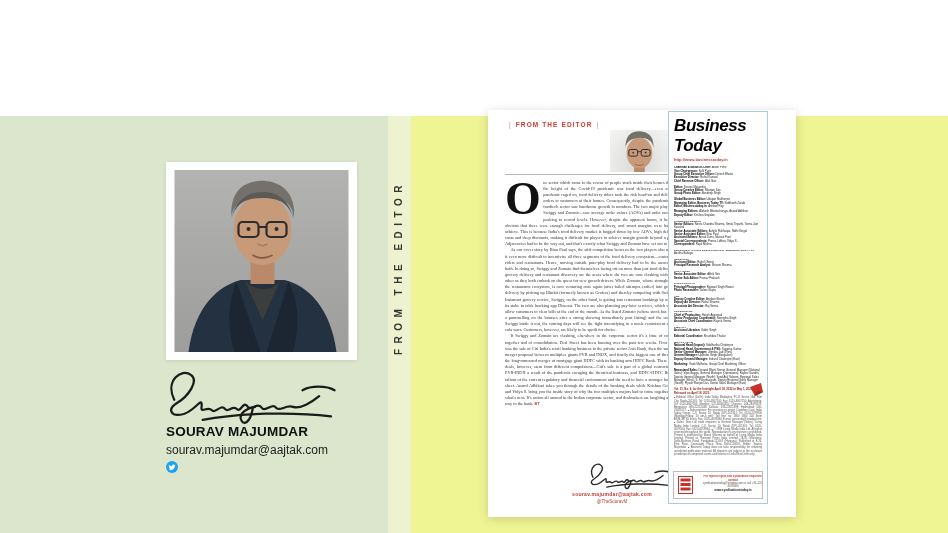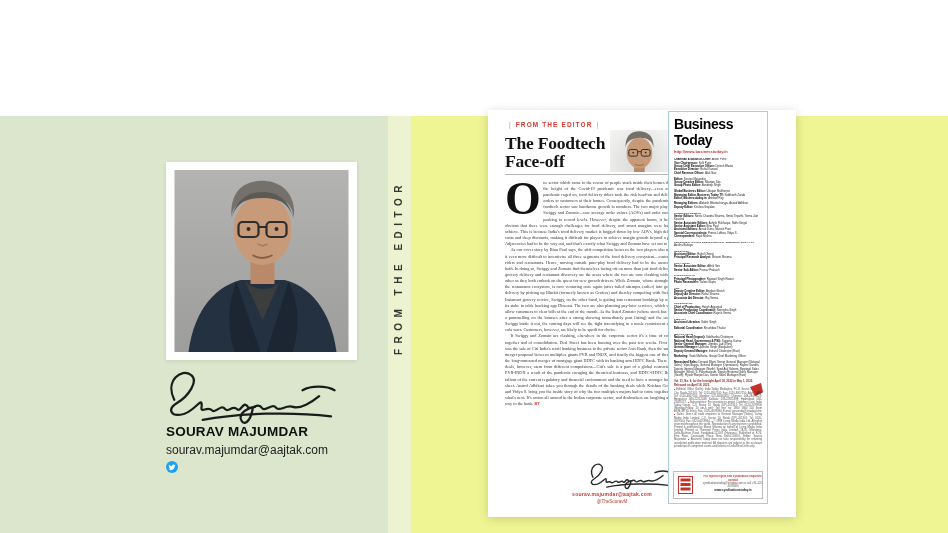--- a/index.html
+++ b/index.html
@@ -39,21 +39,21 @@
   .bodypara.cont{text-indent:11px;}
   .dropcap{float:left;font-size:92px;line-height:74px;font-weight:bold;color:#111;margin:2px 5px 0 0;}
   .endmark{color:#d6372e;font-weight:bold;font-family:"Liberation Sans",sans-serif;font-size:7.5px;}
 
   #signature-page{position:absolute;left:98px;top:350px;width:92px;height:30px;}
   #signoff-email{position:absolute;left:34px;top:381px;width:180px;text-align:center;font-size:5px;font-weight:bold;color:#c23a30;letter-spacing:.3px;}
   #signoff-handle{position:absolute;left:34px;top:389px;width:180px;text-align:center;font-size:4.5px;color:#c23a30;}
 
   
   #masthead{position:absolute;left:180px;top:1px;width:98px;height:391px;border:1px solid #aacdd6;background:#fff;overflow:hidden;}
-  #bt-title{margin:4px 0 0 5px;font-size:14px;font-weight:bold;letter-spacing:-.4px;color:#000;}
+  #bt-title{margin:4px 0 0 5px;font-size:17px;font-weight:bold;letter-spacing:-.4px;color:#000;font-style:italic;}
   #bt-url{margin:1px 0 0 5px;font-size:4px;font-weight:bold;color:#c0392b;}
   #mast-scaled{margin:4px 0 0 5px;width:220px;transform:scale(.4);transform-origin:0 0;}
   .mgroup{margin-bottom:6px;}
   .mhead{font-size:6.3px;font-weight:bold;letter-spacing:.4px;color:#111;margin-bottom:1px;}
   .mline{font-size:7px;line-height:8.4px;color:#222;}
   .mline b{color:#000;}
   #vol-line{font-size:7px;line-height:8.4px;font-weight:bold;color:#8e2620;margin:4px 0 3px 0;}
   #imprint{font-size:6.8px;line-height:7.6px;color:#555;text-align:justify;}
   #imprint .mark{color:#c0392b;font-size:5px;}
   #seal{position:absolute;right:3px;top:271px;}
@@ -118,24 +118,20 @@
   </svg>
 
   <div id="vertical-label">
     <span>FROM THE EDITOR</span>
   </div>
 
   <div id="page">
 
     <div id="kicker">FROM THE EDITOR</div>
 
-    <div id="page-title">
-      <div>The Foodtech</div>
-      <div>Face-off</div>
-    </div>
 
     <div id="editor-headshot">
       <svg width="58" height="62" viewBox="20 8 134 140" preserveAspectRatio="xMidYMin slice">
         <defs>
           <radialGradient id="hsfade" cx="0.5" cy="0.45" r="0.75">
             <stop offset="0" stop-color="#d8d8d6"></stop>
               <stop offset="1" stop-color="#ffffff"></stop>
           </radialGradient>
         </defs>
         <rect x="0" y="0" width="174" height="182" fill="url(#hsfade)"></rect>

